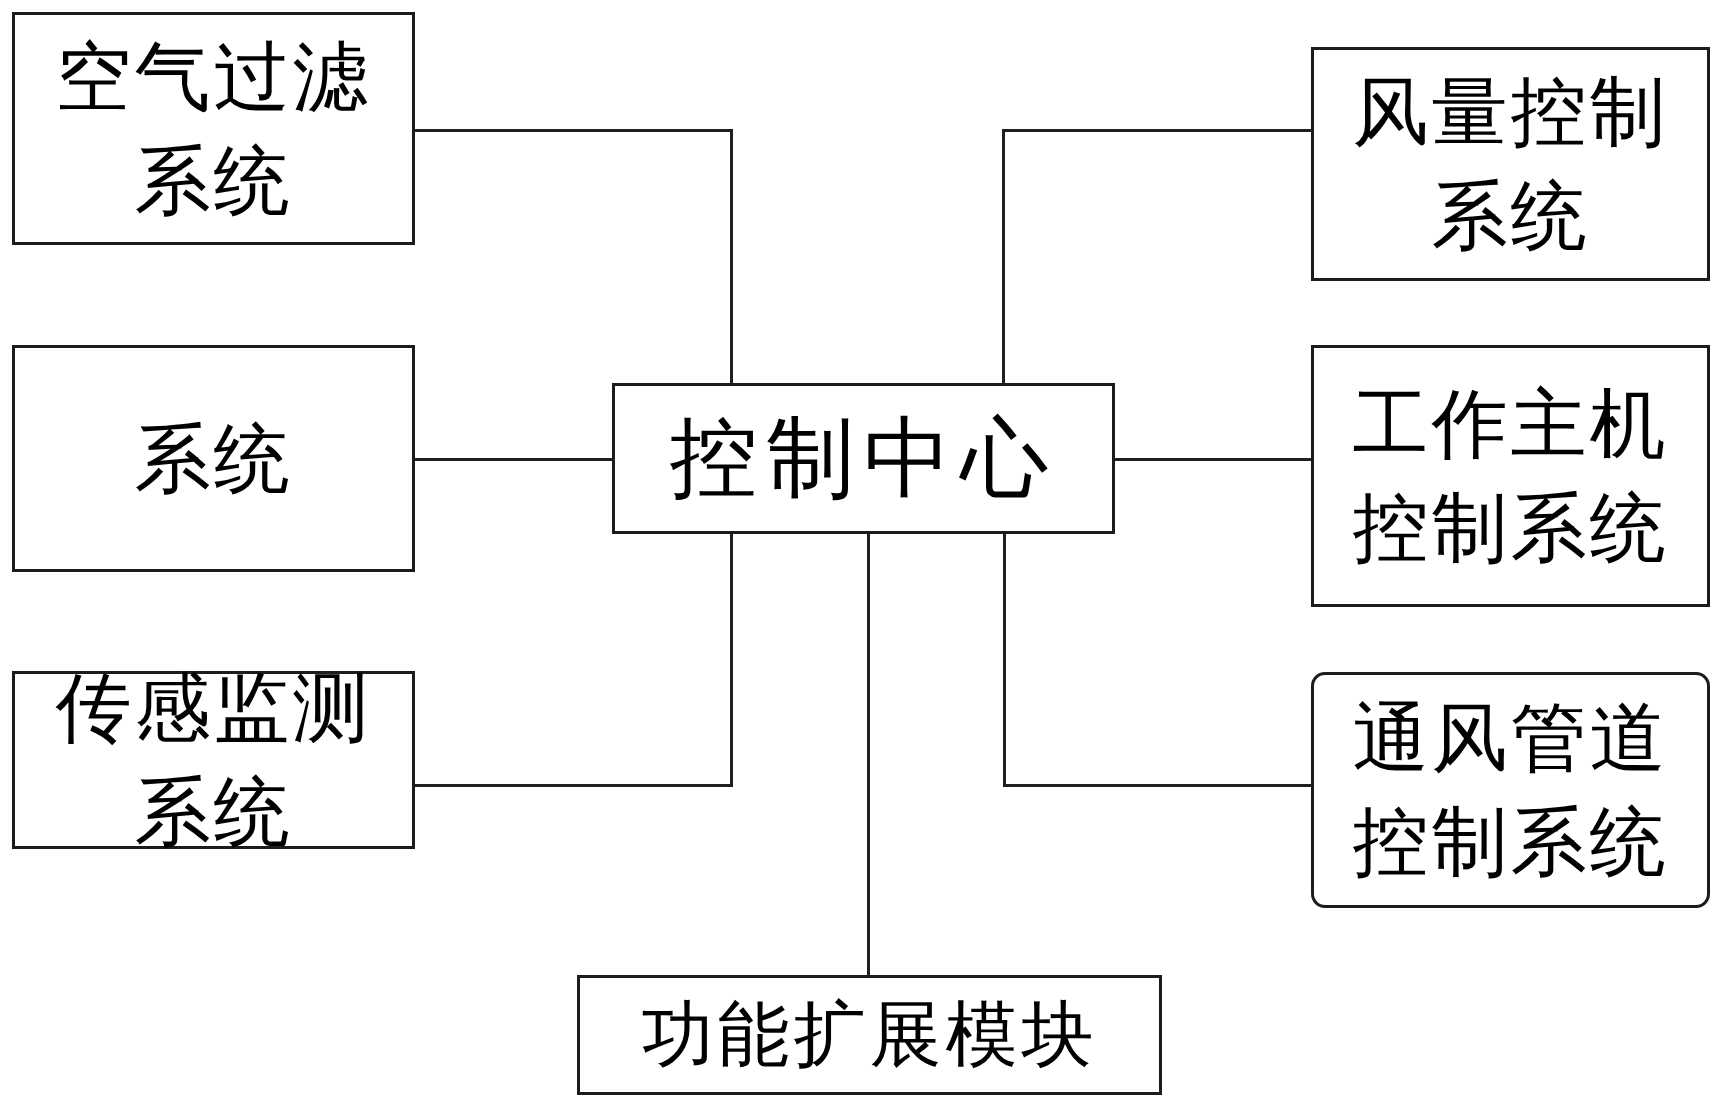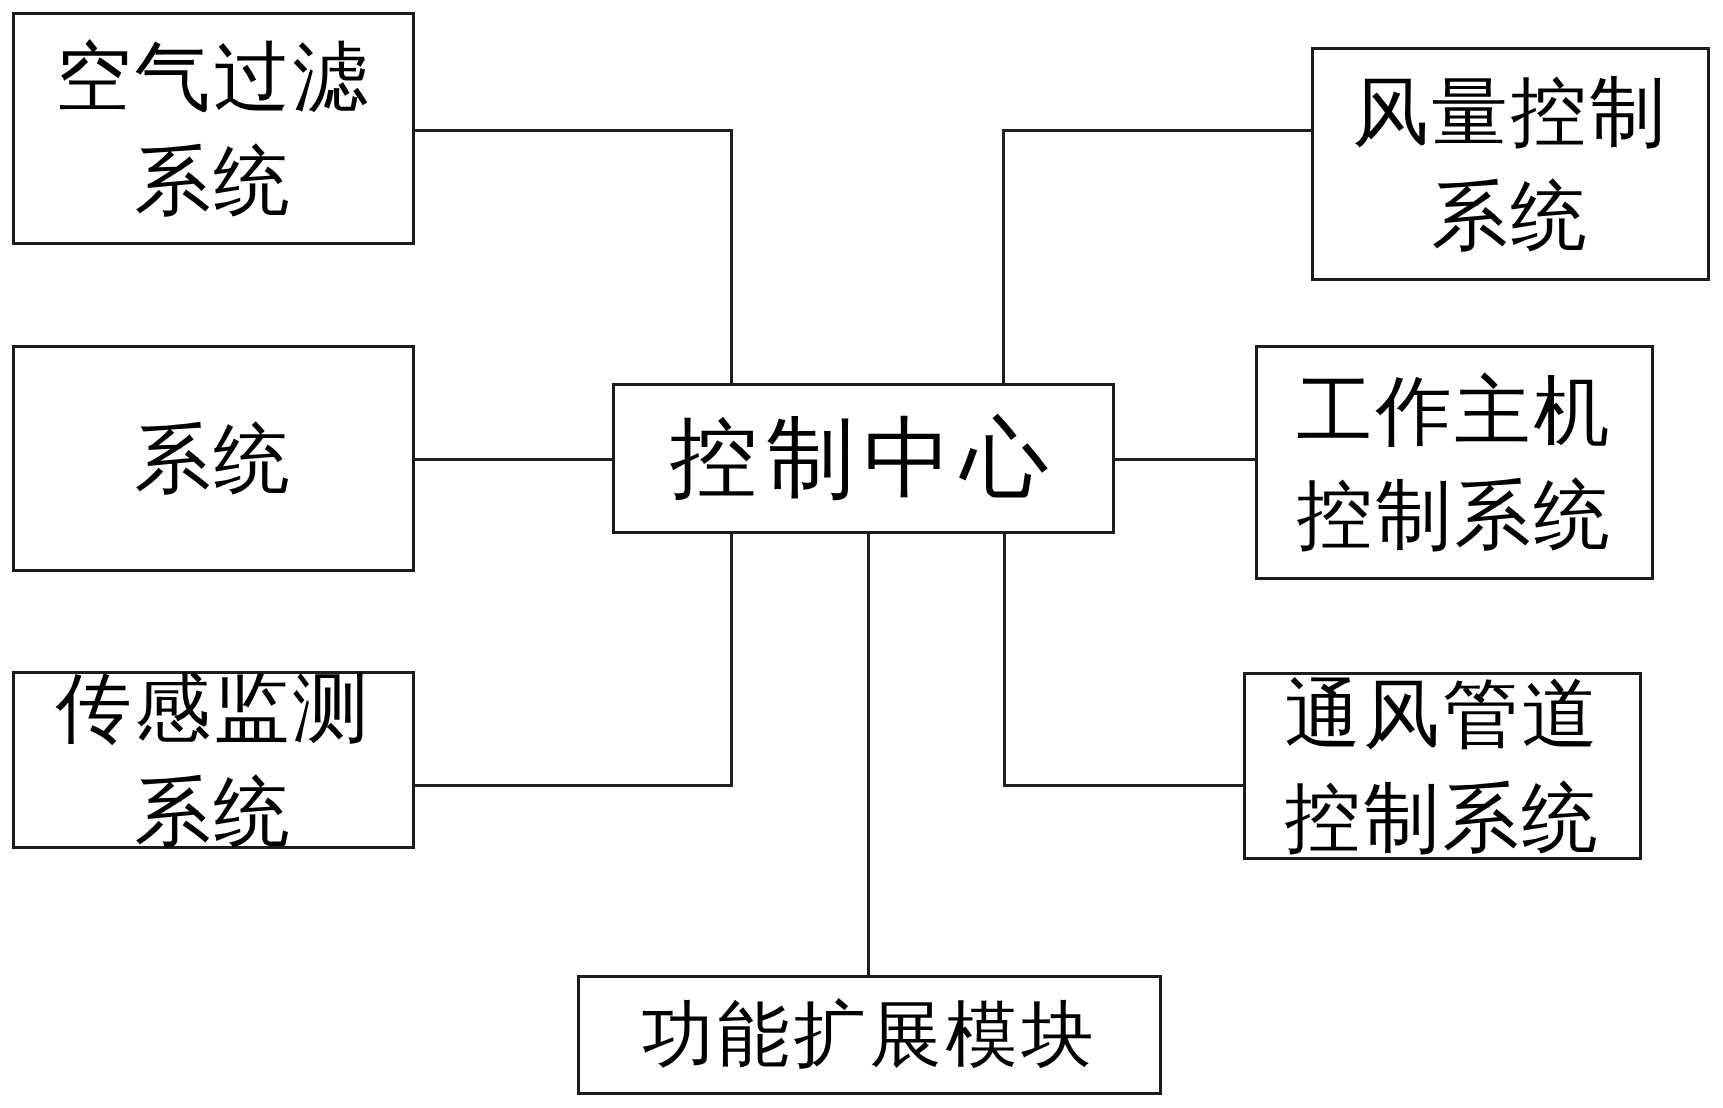--- a/index.html
+++ b/index.html
@@ -29,22 +29,22 @@
     line-height:104px;
     letter-spacing:3px;
     white-space:nowrap;
   }
   
   #box-air    {left:12px;  top:12px;  width:403px; height:233px;}
   #box-temp   {left:12px;  top:345px; width:403px; height:227px;}
   #box-sensor {left:12px;  top:671px; width:403px; height:178px;}
   
   #box-fan    {left:1311px;top:8px;  width:399px; height:234px;margin-top:39px;}
-  #box-host   {left:1255px;top:345px; width:399px; height:235px;}
-  #box-duct   {left:1243px;top:672px; width:399px; height:188px;}
+  #box-host   {left:1311px;top:345px; width:399px; height:262px;}
+  #box-duct   {left:1311px;top:672px; width:399px; height:236px;border-radius:14px;}
   
   #box-center {left:612px; top:383px; width:503px; height:151px;}
   #box-center .ln{font-size:88px;line-height:110px;letter-spacing:9px;}
   #box-expand {left:577px; top:975px; width:585px; height:120px;}
   #box-expand .ln{font-size:72px;line-height:96px;letter-spacing:4px;}
 
   .h-line,.v-line{position:absolute;background:#1f1f1f;z-index:1;}
   .h-line{height:3px;}
   .v-line{width:3px;}
   

